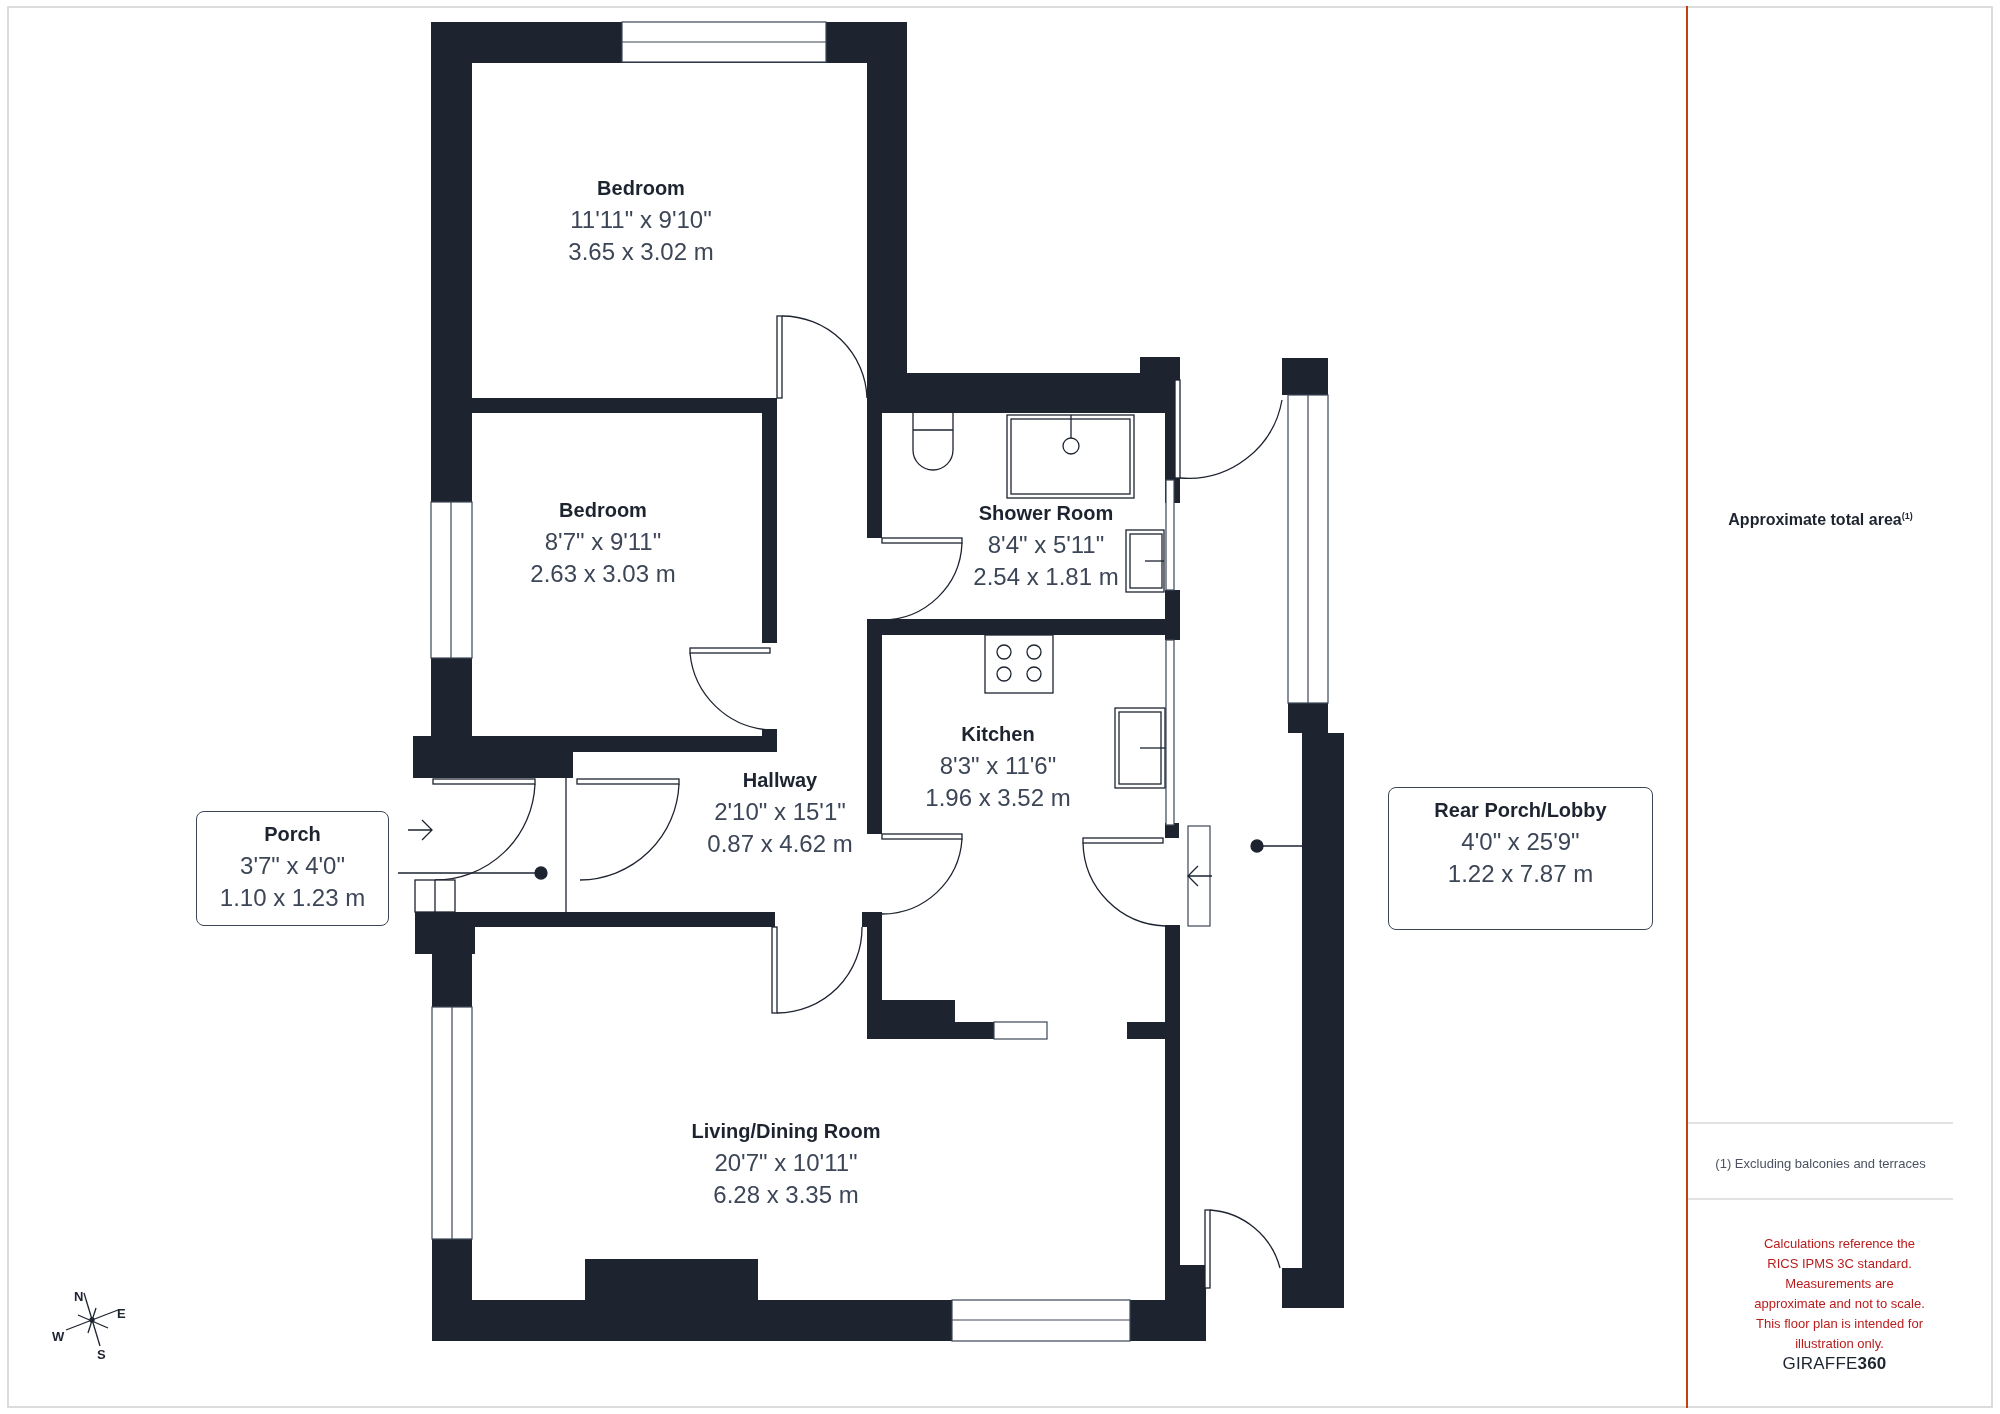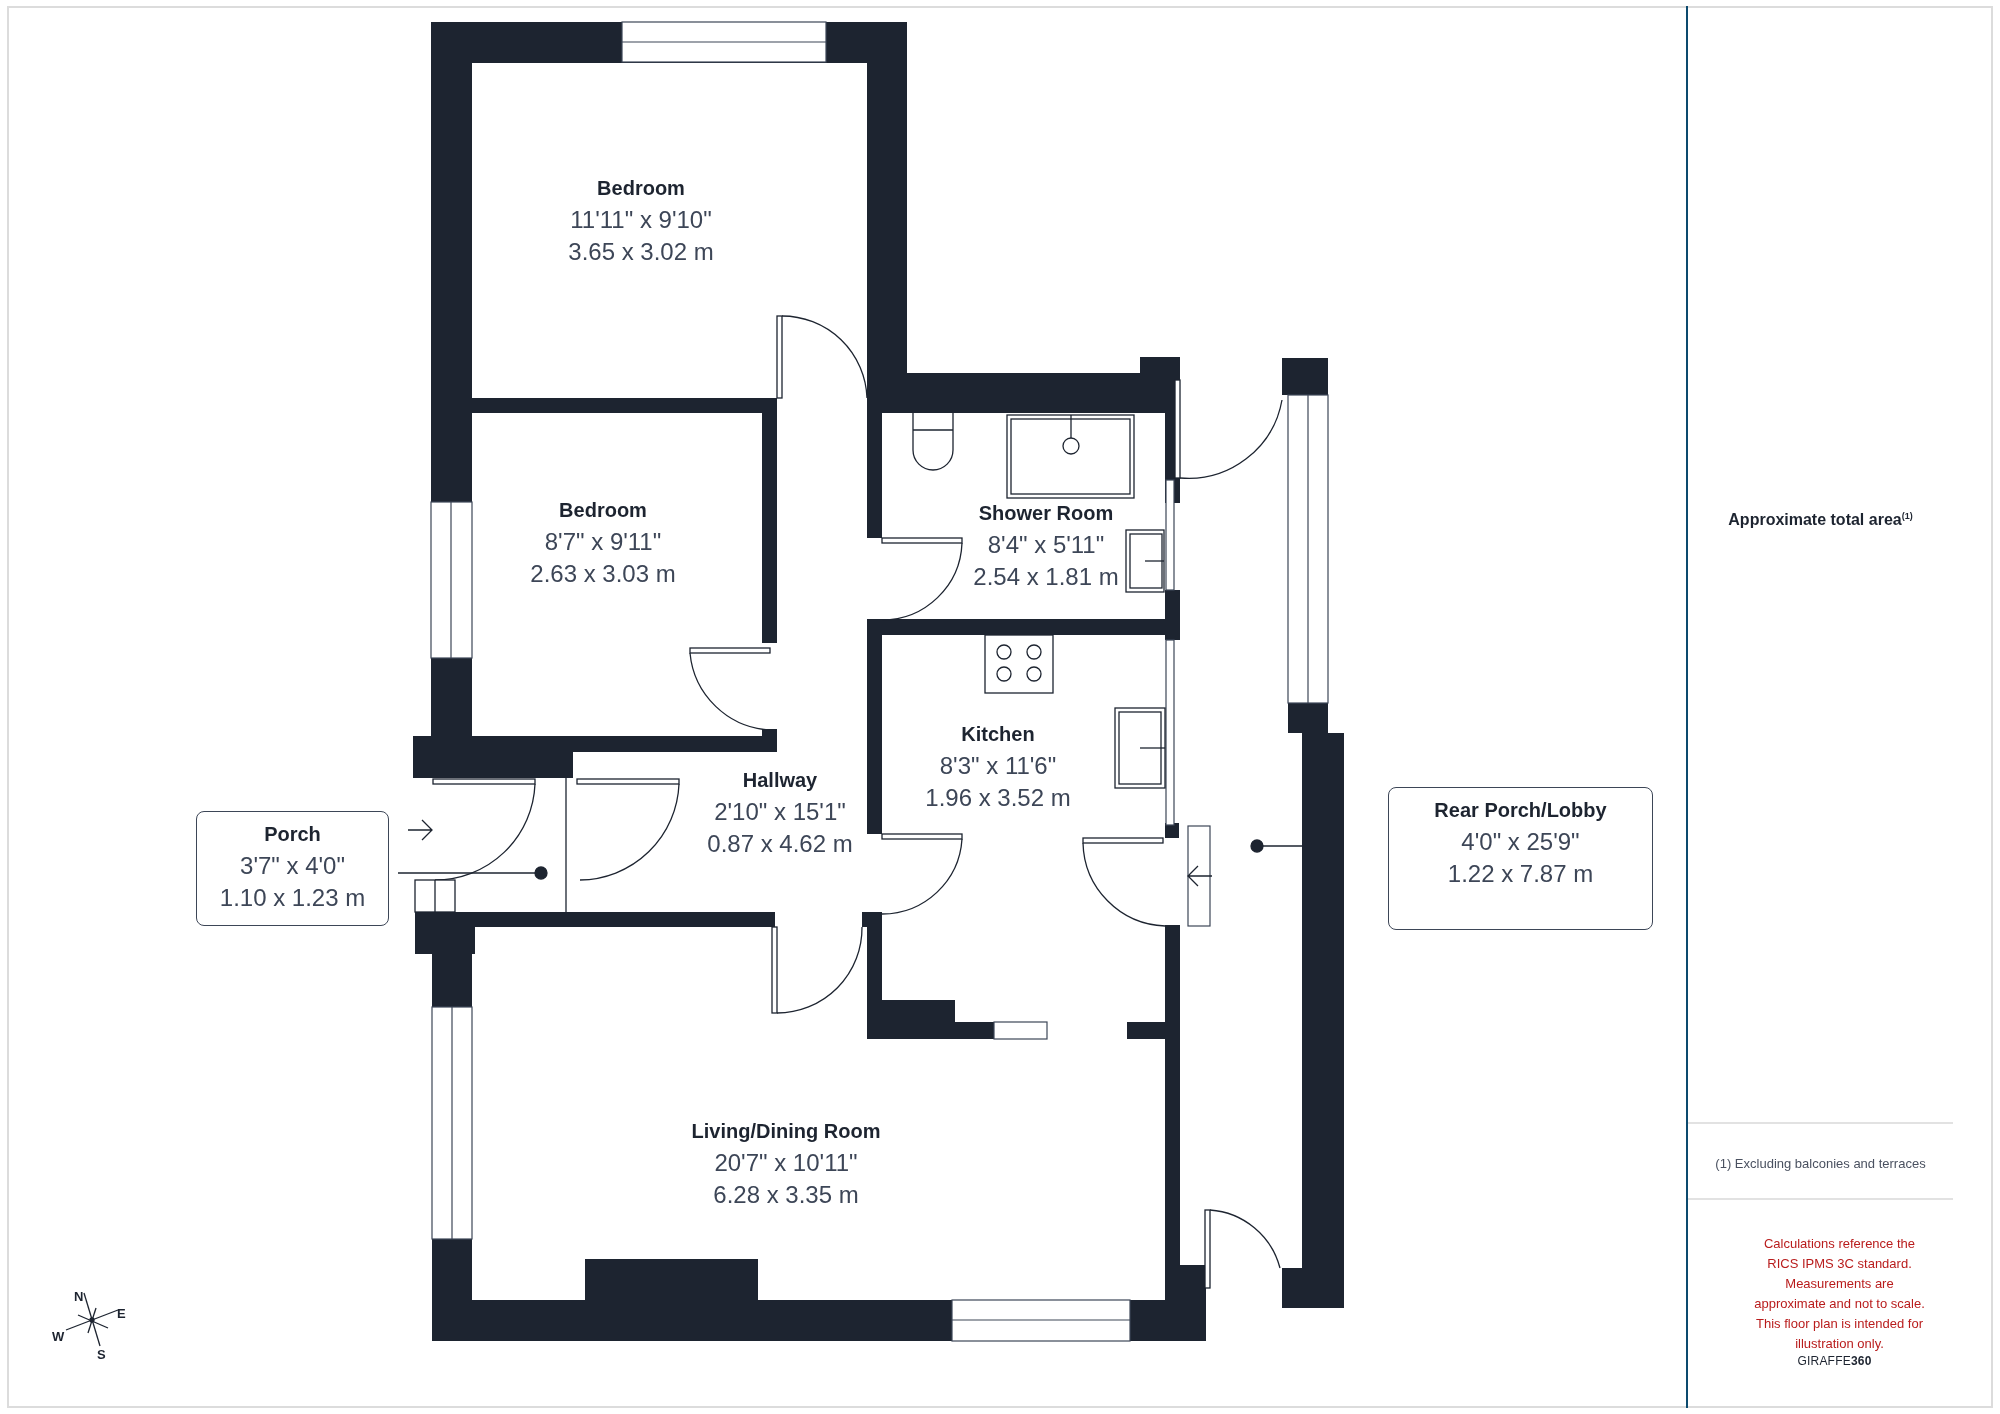--- a/index.html
+++ b/index.html
@@ -1,33 +1,33 @@
 <!DOCTYPE html>
 <html><head>
   <meta charset="utf-8">
   <style>
     html, body { margin: 0; padding: 0; background: #ffffff; }
     body { width: 2000px; height: 1414px; position: relative; overflow: hidden;
            font-family: "Liberation Sans", "DejaVu Sans", sans-serif; color: #1d2430; }
     .frame { position: absolute; left: 7px; top: 6px; width: 1986px; height: 1402px;
              border: 2px solid #dcdcdc; box-sizing: border-box; }
     .panel { position: absolute; left: 1686px; top: 6px; width: 267px; height: 1402px;
-             border-left: 2px solid #0c4a6e; box-sizing: border-box; }
+             border-left: 2px solid #c2410c; box-sizing: border-box; }
     .panel .divider { position: absolute; left: 0; right: 0; height: 2px; background: #e2e2e2; }
     .area-block { position: absolute; top: 505px; left: 0; right: 0; text-align: center; }
     .area-title { font-weight: bold; font-size: 16px; color: #1d2430; }
     .area-title sup { font-size: 9px; }
     .area-value { font-size: 14px; color: #4a5160; margin-top: 14px; line-height: 28px; }
     .area-value sup { font-size: 9px; }
     .footnote { position: absolute; top: 1150px; left: 0; right: 0; text-align: center;
                 font-size: 13px; color: #4a5160; }
     .disclaimer { position: absolute; top: 1228px; left: 28px; right: 28px; text-align: center;
                   font-size: 13px; line-height: 20px; color: #b91c1c; margin-left: 38px; }
     .brand { position: absolute; top: 1348px; left: 0; right: 0; text-align: center;
-             font-size: 12px; color: #1d2430; letter-spacing: 0.2px; padding-left: 28px; }
+             font-size: 17px; color: #1d2430; letter-spacing: 0.2px; padding-left: 28px; }
     .brand b { font-weight: bold; }
     svg.plan { position: absolute; left: 0; top: 0; }
     .room-label { position: absolute; text-align: center; transform: translateX(-50%); white-space: nowrap; }
     .room-name { font-weight: bold; font-size: 20px; color: #1d2430; line-height: 32px; }
     .room-dim { font-size: 24px; color: #3d4657; line-height: 32px; }
     .callout { position: absolute; border: 1.5px solid #3d4657; border-radius: 8px; background: #fff;
                text-align: center; box-sizing: border-box; padding-top: 6px; }
     .compass-letter { position: absolute; font-size: 13px; font-weight: bold; color: #1d2430; }
   </style>
 </head>

